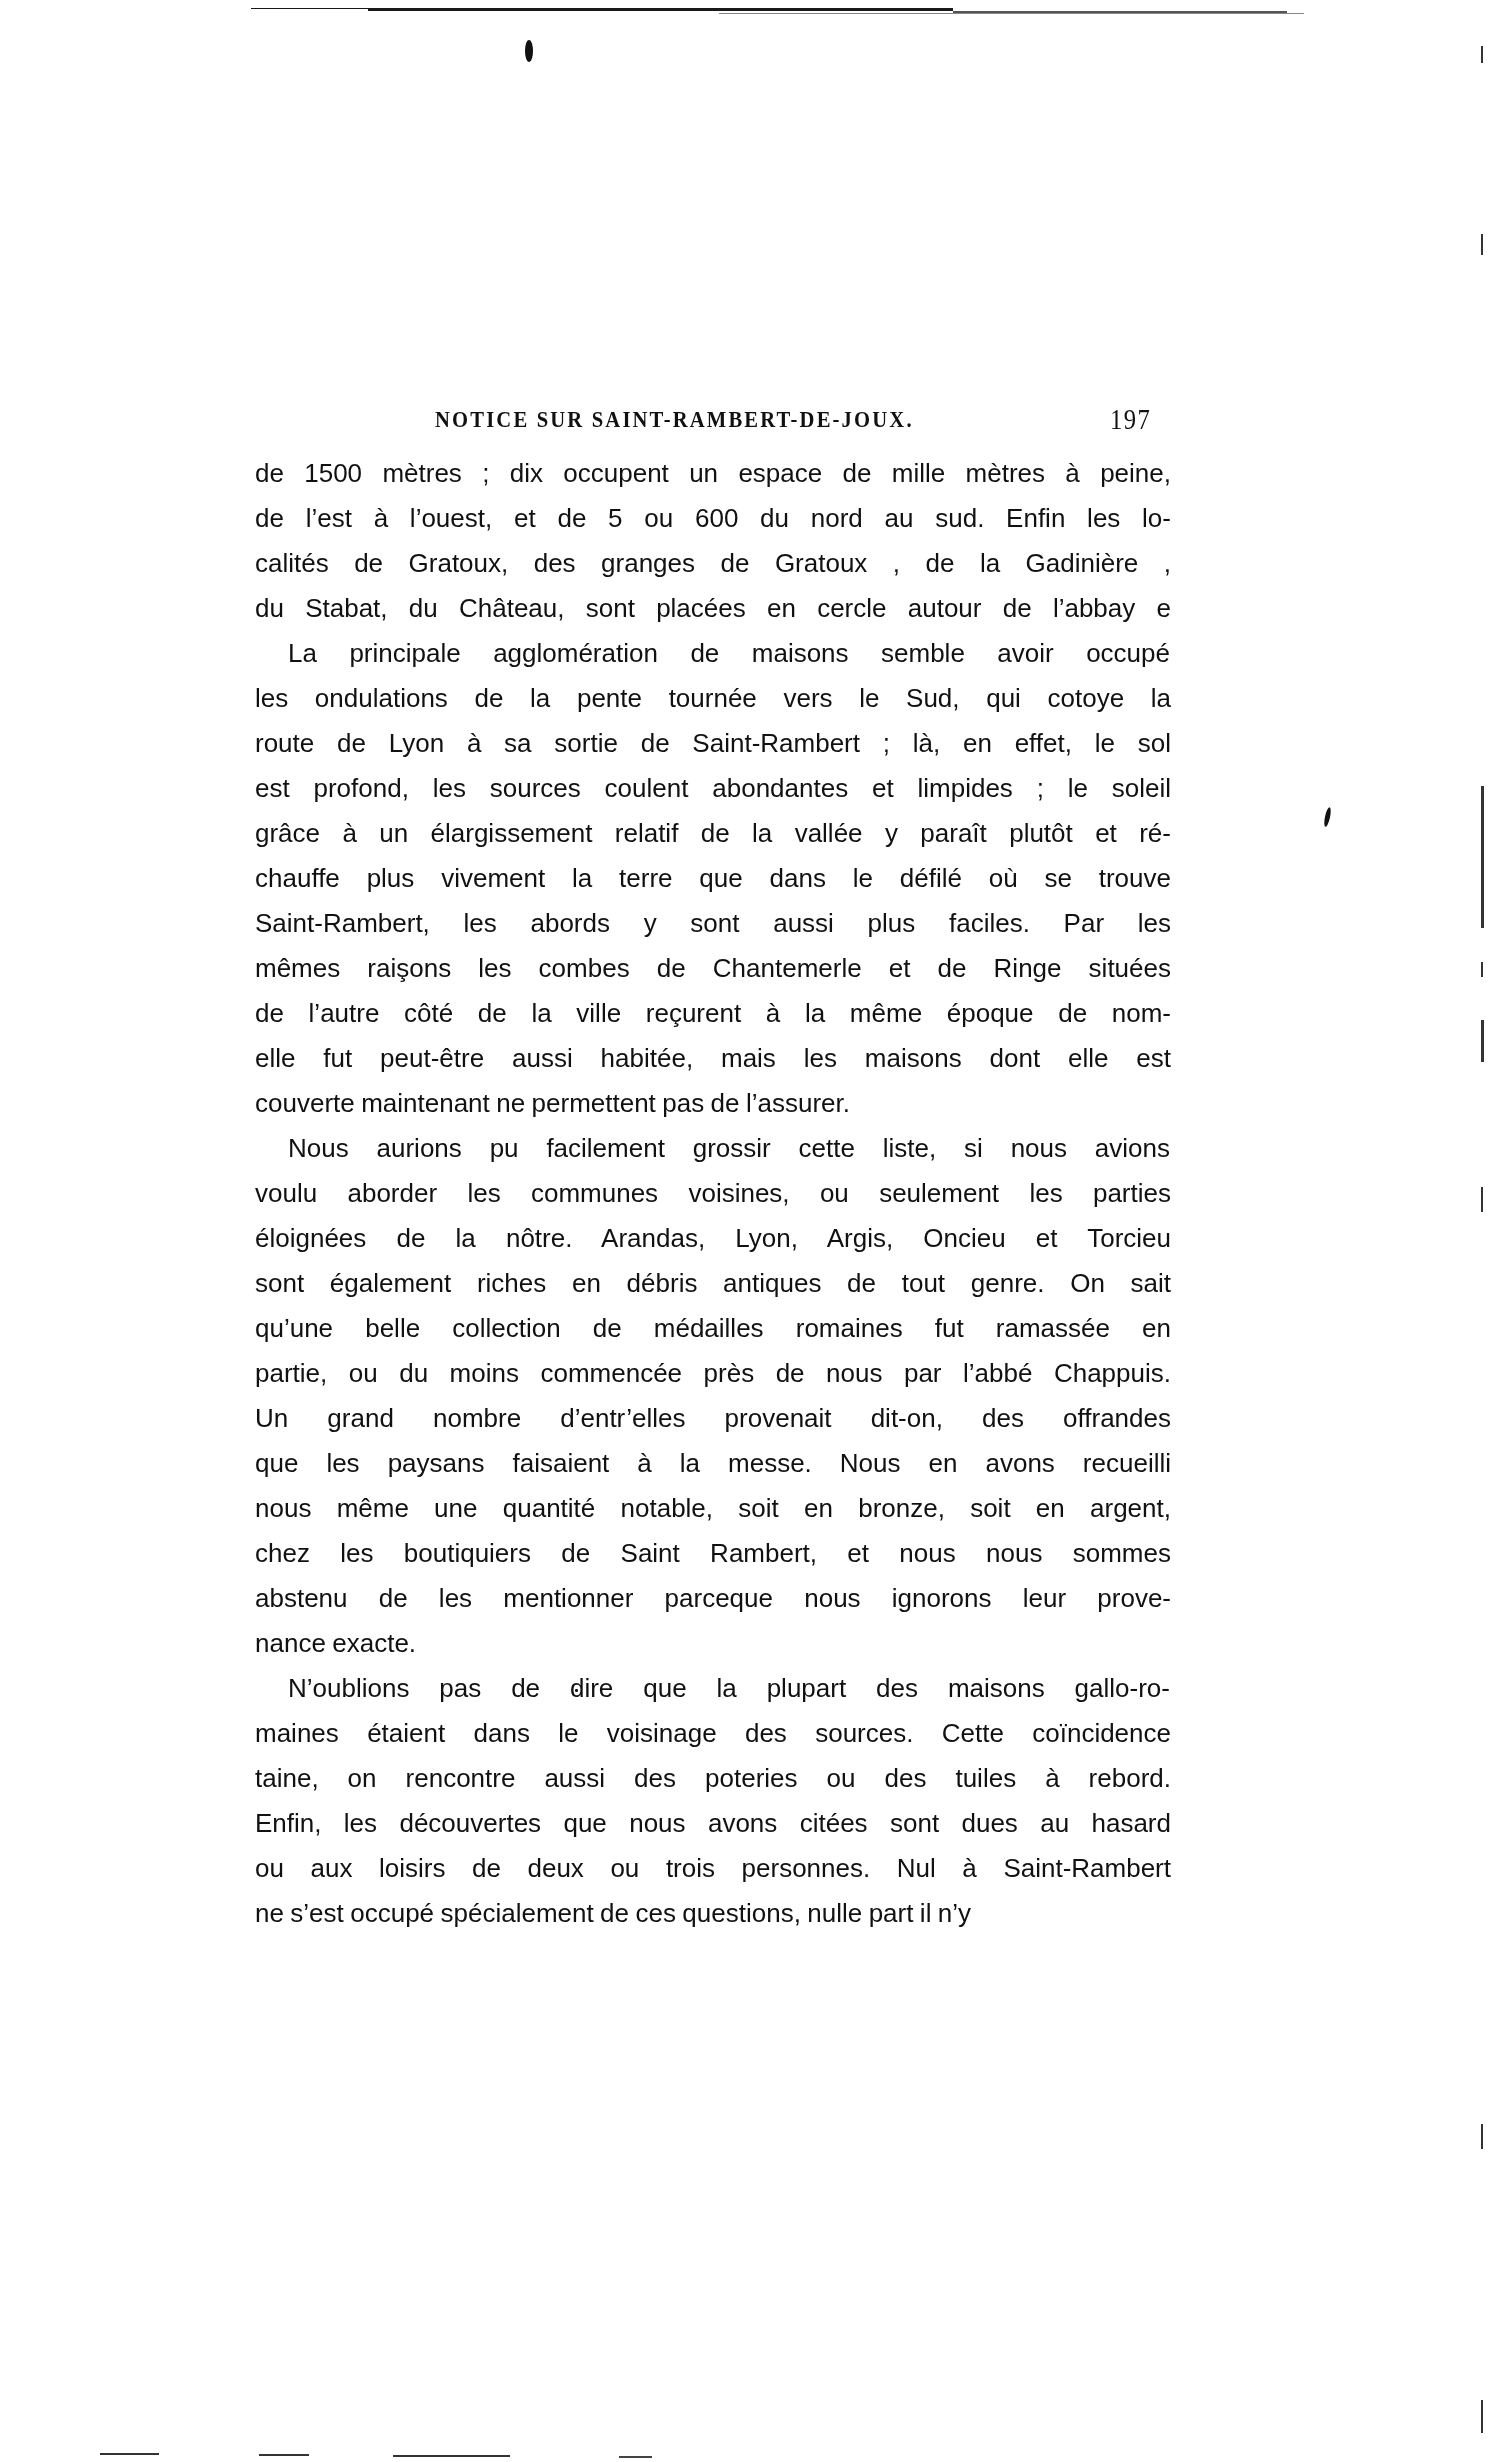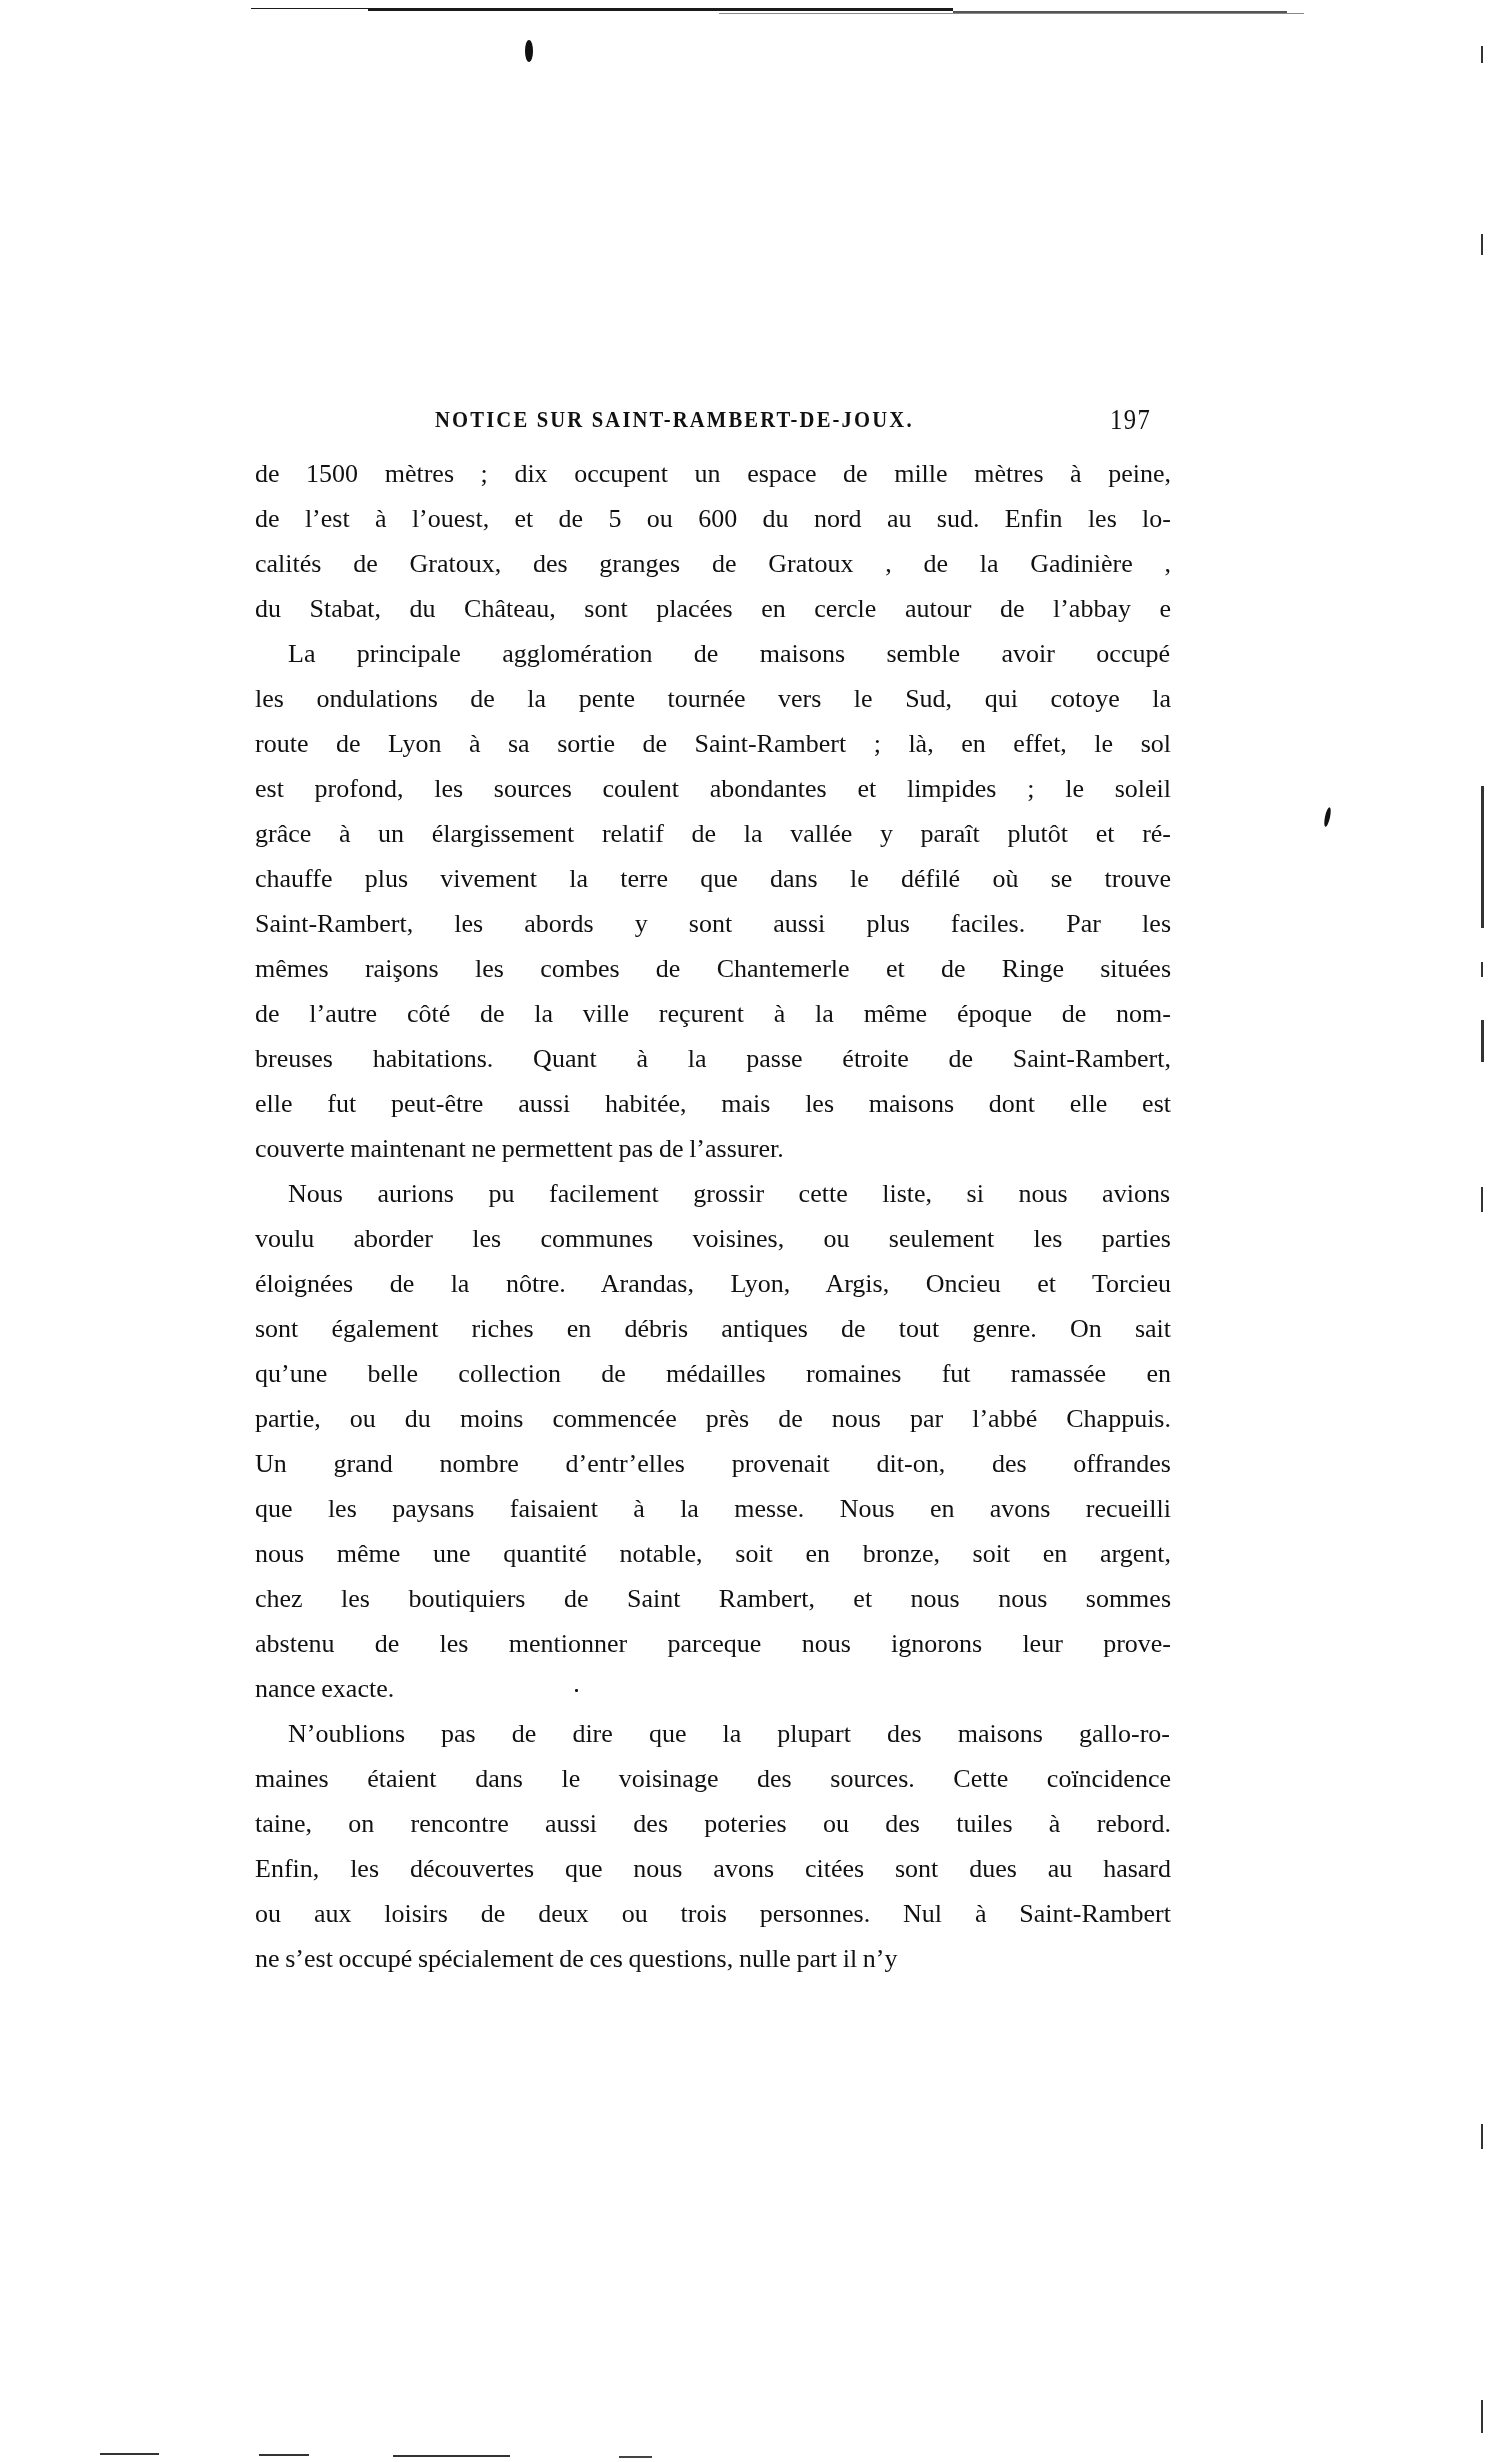--- a/index.html
+++ b/index.html
@@ -20,21 +20,21 @@
   }
   .folio {
     position: absolute; left: 1110px; top: 403px;
     font-family: "Liberation Serif", "DejaVu Serif", serif;
     font-size: 29px; color: #111; letter-spacing: 1.7px;
     transform: scaleX(0.85); transform-origin: left top;
   }
 
   .text-block {
     position: absolute; left: 255px; top: 457px; width: 916px;
-    font-family: Liberation Serif, serif;
+    font-family: Liberation Sans, sans-serif;
     font-size: 26px; color: #111;
   }
   .line {
     display: block; height: 45px; line-height: 33px;
     white-space: nowrap; overflow: visible; width: 916px;
     text-align: justify; text-align-last: justify;
     word-spacing: -0.8px;
   }
   .line.last { text-align: left; text-align-last: left; }
   .line.indent { padding-left: 33px; width: 882px; }
@@ -80,21 +80,20 @@
       <div>
         <span class="line indent">La principale agglomération de maisons semble avoir occupé</span>
         <span class="line">les ondulations de la pente tournée vers le Sud, qui cotoye la</span>
         <span class="line">route de Lyon à sa sortie de Saint-Rambert ; là, en effet, le sol</span>
         <span class="line">est profond, les sources coulent abondantes et limpides ; le soleil</span>
         <span class="line">grâce à un élargissement relatif de la vallée y paraît plutôt et ré-</span>
         <span class="line">chauffe plus vivement la terre que dans le défilé où se trouve</span>
         <span class="line">Saint-Rambert, les abords y sont aussi plus faciles. Par les</span>
         <span class="line">mêmes raişons les combes de Chantemerle et de Ringe situées</span>
         <span class="line">de l’autre côté de la ville reçurent à la même époque de nom-</span>
-        <span class="line">breuses habitations. Quant à la passe étroite de Saint-Rambert,</span>
         <span class="line">elle fut peut-être aussi habitée, mais les maisons dont elle est</span>
         <span class="line last">couverte maintenant ne permettent pas de l’assurer.</span>
       </div>
       <div>
         <span class="line indent">Nous aurions pu facilement grossir cette liste, si nous avions</span>
         <span class="line">voulu aborder les communes voisines, ou seulement les parties</span>
         <span class="line">éloignées de la nôtre. Arandas, Lyon, Argis, Oncieu et Torcieu</span>
         <span class="line">sont également riches en débris antiques de tout genre. On sait</span>
         <span class="line">qu’une belle collection de médailles romaines fut ramassée en</span>
         <span class="line">partie, ou du moins commencée près de nous par l’abbé Chappuis.</span>

